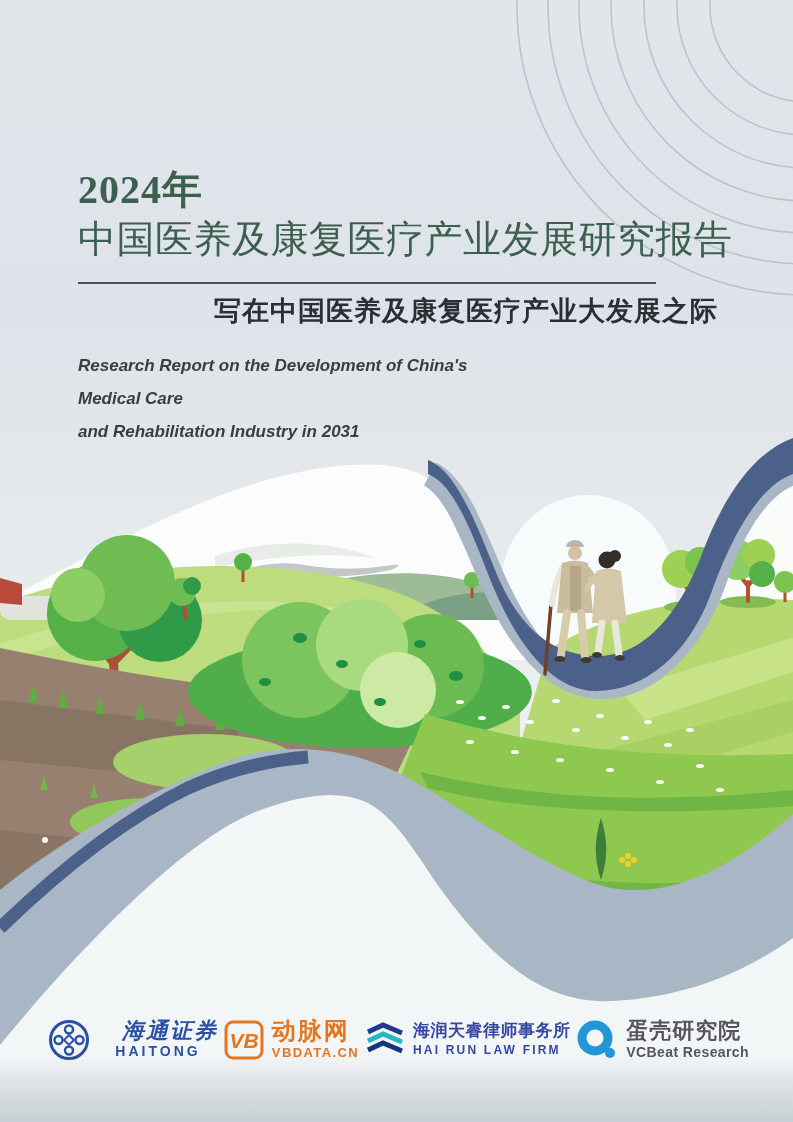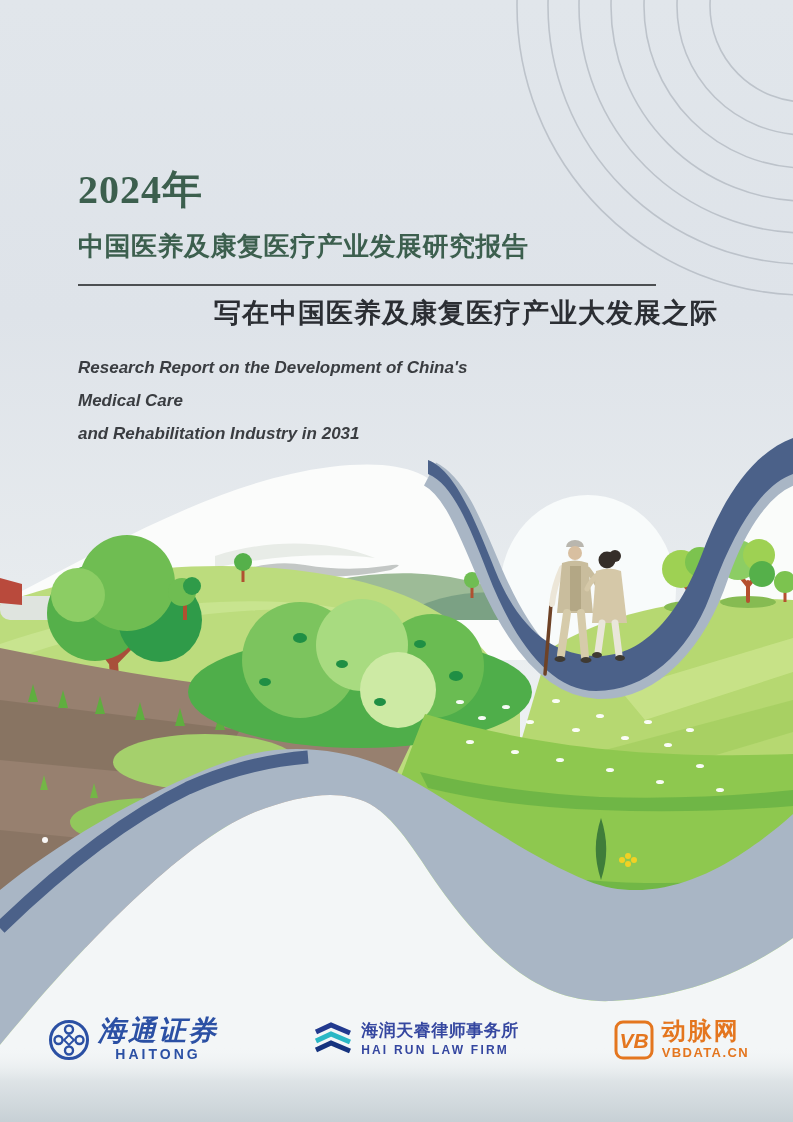--- a/index.html
+++ b/index.html
@@ -3,32 +3,32 @@
 <meta charset="utf-8">
 <style>
   html,body{margin:0;padding:0;background:#888;}
   .page{position:relative;width:793px;height:1122px;margin:0 auto;overflow:hidden;
         background:linear-gradient(180deg,#e1e6eb 0%,#dee3e9 28%,#e7ebee 52%,#eef1f3 66%,#f2f5f6 78%);
         font-family:"Liberation Sans","DejaVu Sans",sans-serif;}
   .art{position:absolute;left:0;top:0;width:793px;height:1122px;display:block;}
   .titleblock{position:absolute;left:78px;top:168px;width:640px;z-index:5;}
   .t1{font-family:"Liberation Serif","DejaVu Serif",serif;font-weight:bold;font-size:40px;
       color:#3c5f4e;line-height:1.1;letter-spacing:1px;}
-  .t2{font-family:"Liberation Serif","DejaVu Serif",serif;font-weight:bold;font-size:26px;
-      color:#3c5f4e;line-height:1.0;margin-top:22px;letter-spacing:0.5px;white-space:nowrap;}
+  .t2{font-family:"Liberation Serif","DejaVu Serif",serif;font-weight:normal;font-size:38px;
+      color:#3c5f4e;line-height:1.0;margin-top:8px;letter-spacing:0.5px;white-space:nowrap;}
   .rule{width:578px;height:2px;background:#4c4f52;margin-top:24px;}
   .sub1{font-size:27px;color:#2b2e33;font-weight:700;margin-top:20px;letter-spacing:6px;}
   .sub2{font-size:27px;color:#2b2e33;font-weight:700;margin-top:9px;letter-spacing:1px;white-space:nowrap;text-align:right;}
   .en{font-size:17px;color:#3a3d41;font-weight:700;margin-top:20px;line-height:1.95;width:450px;font-style:italic;}
   .logos{position:absolute;left:48px;right:44px;top:1008px;height:64px;z-index:6;
          display:flex;align-items:center;justify-content:space-between;}
   .logo{display:flex;align-items:center;gap:8px;}
   .logo .txt{display:flex;flex-direction:column;justify-content:center;}
   .haitong-cn{font-family:"Liberation Serif",serif;font-style:italic;font-weight:bold;
-      font-size:28px;color:#2b50a4;letter-spacing:2px;line-height:1;}
+      font-size:22px;color:#2b50a4;letter-spacing:2px;line-height:1;margin-left:24px;}
   .haitong-en{font-size:14px;font-weight:bold;color:#2b50a4;letter-spacing:3px;line-height:1.2;margin-top:1px;text-align:center;}
   .hairun-cn{font-size:17px;font-weight:bold;color:#3547a0;letter-spacing:0.5px;line-height:1.1;}
   .hairun-en{font-size:12px;font-weight:bold;color:#3547a0;letter-spacing:2.2px;line-height:1.3;margin-top:2px;}
   .vb-cn{font-size:24px;font-weight:bold;color:#e4761f;letter-spacing:2px;line-height:1;}
   .vb-en{font-size:13px;font-weight:bold;color:#e4761f;letter-spacing:1.4px;line-height:1.2;margin-top:2px;}
   .vc-cn{font-size:22px;font-weight:bold;color:#55565a;letter-spacing:1px;line-height:1;}
   .vc-en{font-size:14px;font-weight:bold;color:#55565a;letter-spacing:0.4px;line-height:1.2;margin-top:2px;}
 </style>
 </head>
 <body>
@@ -252,37 +252,47 @@
         <circle cx="21" cy="31.5" r="4" fill="none" stroke="#2b50a4" stroke-width="2.4"></circle>
         <circle cx="10.5" cy="21" r="4" fill="none" stroke="#2b50a4" stroke-width="2.4"></circle>
       </svg>
       <div class="txt">
         <div class="haitong-cn">海通证券</div>
         <div class="haitong-en">HAITONG</div>
       </div>
     </div>
 
     <div class="logo">
+      <svg width="40" height="40" viewBox="0 0 40 40">
+        <rect x="2" y="2" width="36" height="36" rx="7" fill="none" stroke="#e4761f" stroke-width="3"></rect>
+        <text x="20" y="28" text-anchor="middle" font-family="Liberation Sans,sans-serif" font-size="21" font-style="italic" font-weight="bold" fill="#e4761f">VB</text>
+      </svg>
+      <div class="txt">
+        <div class="vb-cn">动脉网</div>
+        <div class="vb-en">VBDATA.CN</div>
+      </div>
+    </div>
+
+    <div class="logo">
       <svg width="40" height="36" viewBox="0 0 40 36">
         <path d="M 3,10 L 18,3 L 37,11" fill="none" stroke="#223a8f" stroke-width="5"></path>
         <path d="M 3,19 L 18,12 L 37,20" fill="none" stroke="#2ab7c5" stroke-width="5"></path>
         <path d="M 3,28 L 18,21 L 37,29" fill="none" stroke="#16337f" stroke-width="5"></path>
       </svg>
       <div class="txt">
         <div class="hairun-cn">海润天睿律师事务所</div>
         <div class="hairun-en">HAI RUN LAW FIRM</div>
       </div>
     </div>
 
     <div class="logo">
-      <svg width="40" height="40" viewBox="0 0 40 40">
-        <rect x="2" y="2" width="36" height="36" rx="7" fill="none" stroke="#e4761f" stroke-width="3"></rect>
-        <text x="20" y="28" text-anchor="middle" font-family="Liberation Sans,sans-serif" font-size="21" font-style="italic" font-weight="bold" fill="#e4761f">VB</text>
-      </svg>
-      <div class="txt">
-        <div class="vb-cn">动脉网</div>
-        <div class="vb-en">VBDATA.CN</div>
-      </div>
-    </div>
-
+      <svg width="42" height="42" viewBox="0 0 42 42">
+        <circle cx="19" cy="19" r="13" fill="none" stroke="#2396d8" stroke-width="9"></circle>
+        <circle cx="34" cy="34" r="5" fill="#2396d8"></circle>
+      </svg>
+      <div class="txt">
+        <div class="vc-cn">蛋壳研究院</div>
+        <div class="vc-en">VCBeat Research</div>
+      </div>
+    </div>
 
   </div>
 </div>
 
 </body></html>

